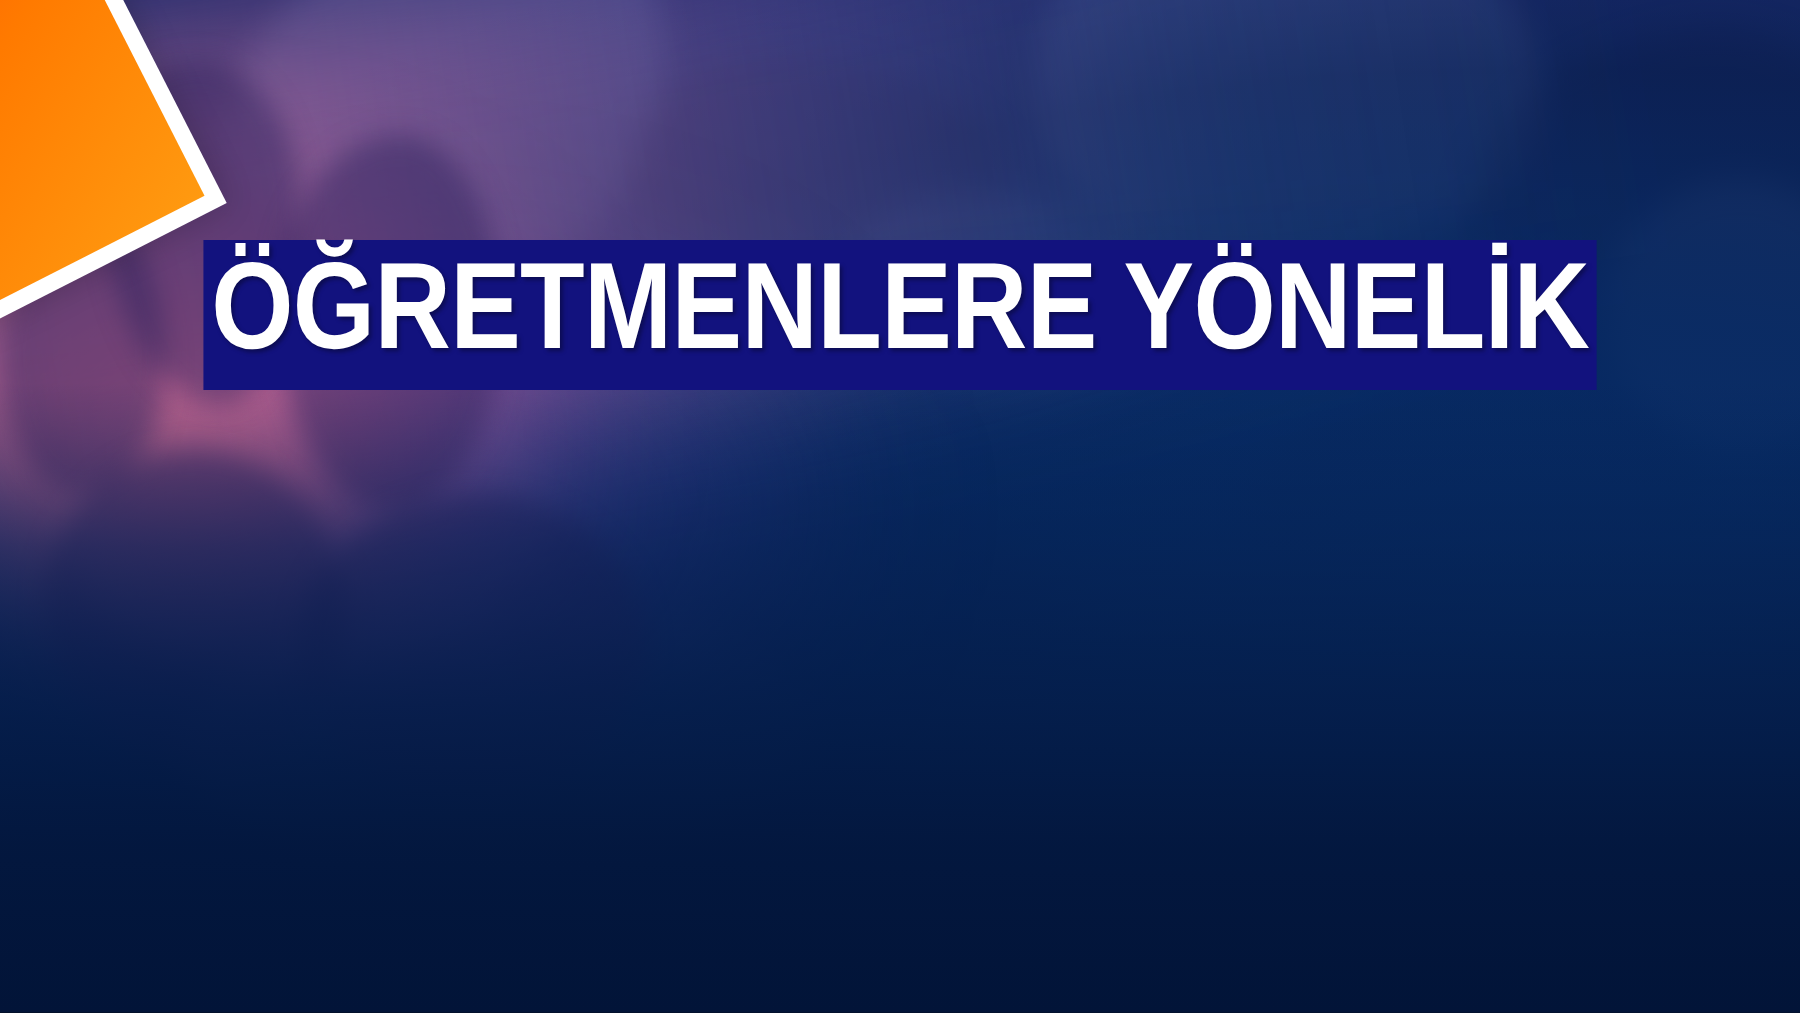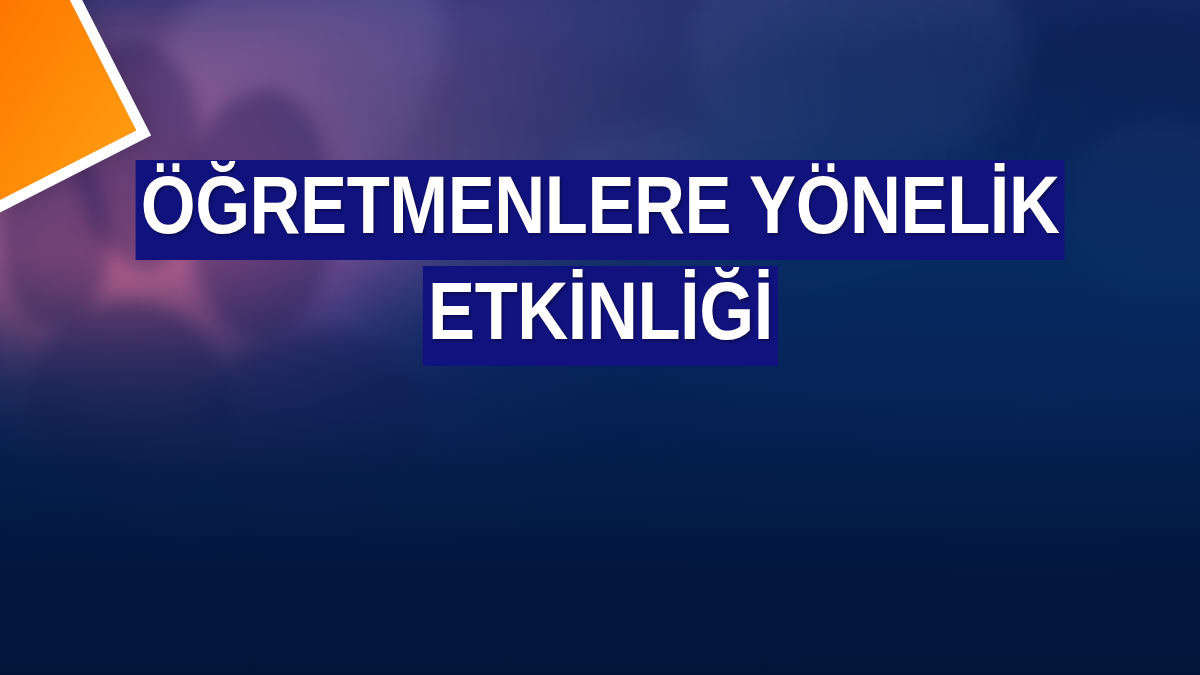--- a/index.html
+++ b/index.html
@@ -237,16 +237,15 @@
   <div class="sil s4"></div>
 
   <div class="bottom-wash"></div>
 
   <div class="orange-card">
     <div class="inner"></div>
   </div>
 
   <div class="headline">
     <span class="line"><span class="txt">ÖĞRETMENLERE YÖNELİK</span></span>
-    <span class="line"><span class="txt">ETKİNLİĞİ</span></span>
   </div>
 
 </div>
 
 </body></html>

